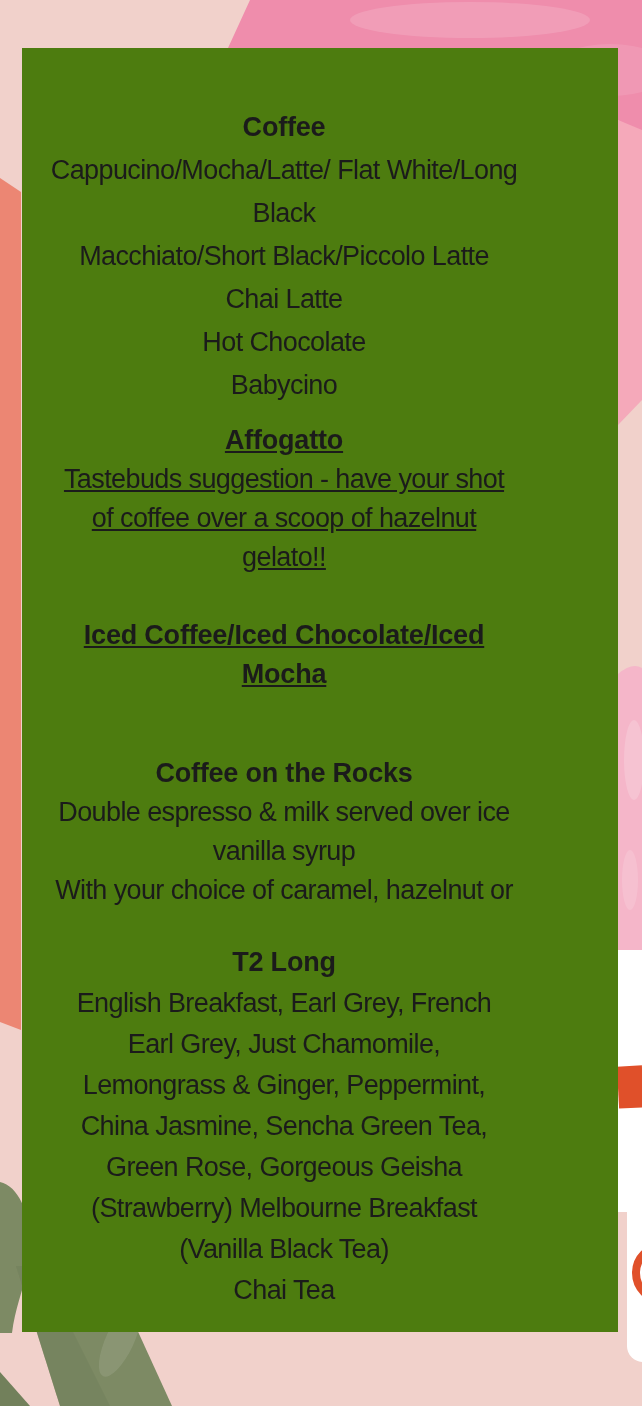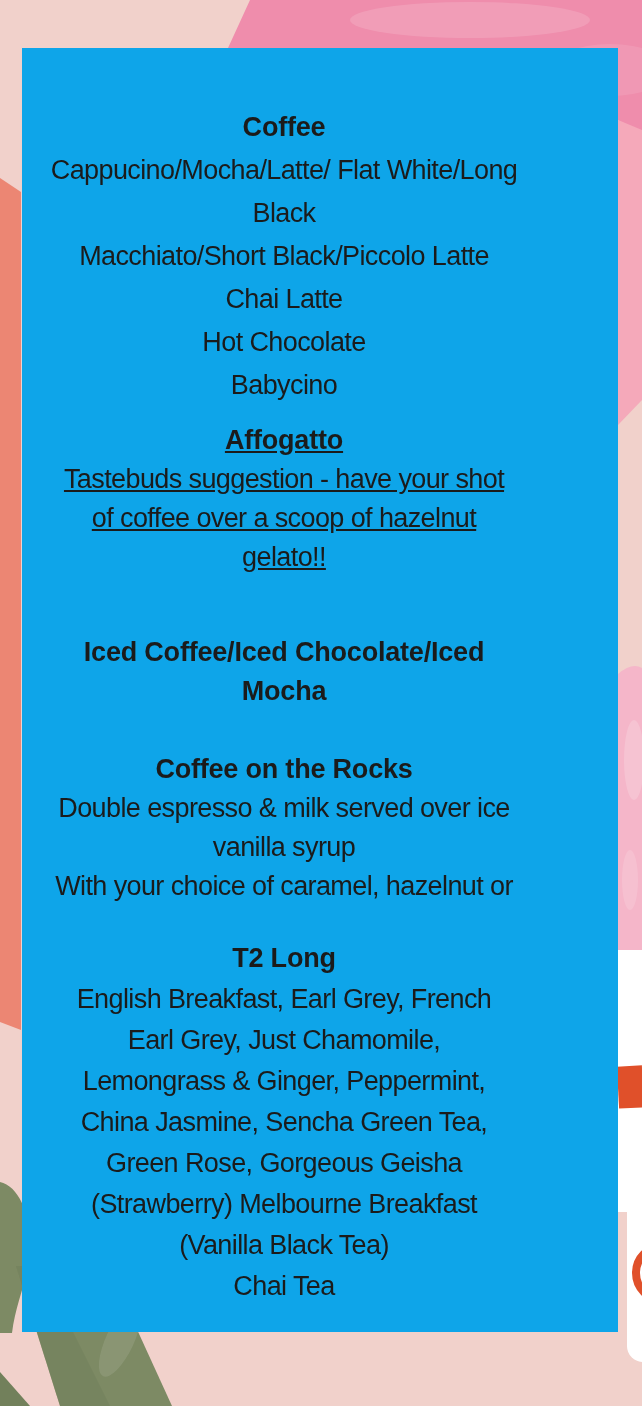--- a/index.html
+++ b/index.html
@@ -4,39 +4,39 @@
 <style>
   html,body{margin:0;padding:0;}
   body{
     width:642px;height:1406px;position:relative;overflow:hidden;
     font-family:"Liberation Sans", sans-serif;
     background:#f1d1cb;
   }
   .bg-art{position:absolute;left:0;top:0;width:642px;height:1406px;z-index:0;}
   .menu-card{
     position:absolute;left:22px;top:48px;width:596px;height:1284px;
-    background:#0ea5e9;z-index:1;
+    background:#4d7c0f;z-index:1;
   }
   .menu-body{
     margin-left:6px;width:512px;padding-top:58px;
     text-align:center;color:#1b1b1b;
   }
   .heading,.line{
     font-size:27px;letter-spacing:-0.6px;white-space:nowrap;
   }
   .heading{font-weight:700;letter-spacing:-0.2px;}
   
   .section.s0 .heading,.section.s0 .line{line-height:43px;}
   .section.s1 .heading,.section.s1 .line,
   .section.s2 .heading,.section.s2 .line,
   .section.s3 .heading,.section.s3 .line{line-height:39px;}
   .section.s4 .heading,.section.s4 .line{line-height:41px;}
   .section.s1{margin-top:14px;text-decoration:underline;}
-  .section.s2{margin-top:56px;}
-  .section.s3{margin-top:39px;}
+  .section.s2{margin-top:39px;text-decoration:underline;}
+  .section.s3{margin-top:60px;}
   .section.s4{margin-top:32px;}
 </style>
 </head>
 <body>
 
 <svg class="bg-art" viewBox="0 0 642 1406" xmlns="http://www.w3.org/2000/svg">
   <rect x="0" y="0" width="642" height="1406" fill="#f1d1cb"></rect>
 
   <g>
     <polygon points="250,0 642,0 642,132 560,92 228,48" fill="#ef8dac"></polygon>

